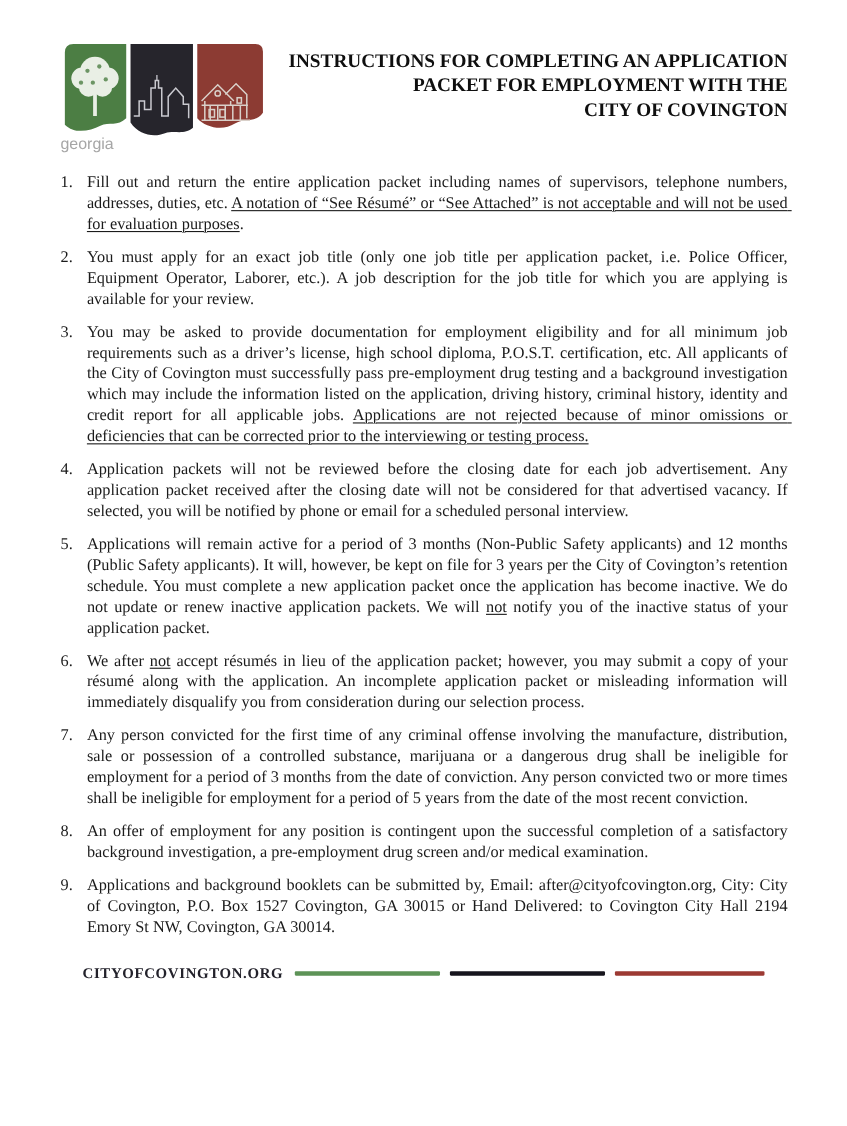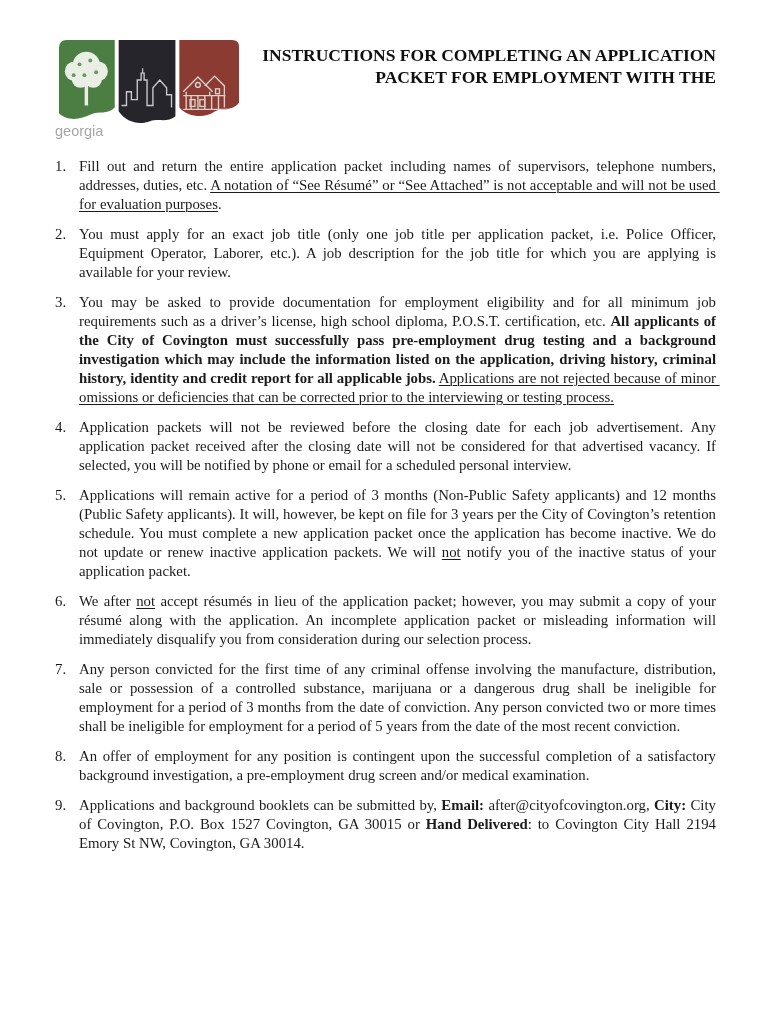--- a/index.html
+++ b/index.html
@@ -32,21 +32,21 @@
     flex:1;text-align:right;
     font-weight:bold;font-size:17.5px;line-height:22px;
     margin-top:9px;color:#0f0f0f;
   }
   
   .list{list-style:none;margin:18px 0 0 0;padding:0;}
   .item{display:flex;margin-bottom:11px;font-size:14.8px;line-height:19px;}
   .num{width:24px;flex:none;}
   .runs{flex:1;text-align:justify;}
   .runs span{white-space:pre-wrap;}
-  .b{font-weight:bold;margin-top:22px;}
+  .b{font-weight:normal;margin-top:22px;}
   .u{text-decoration:underline;text-underline-offset:2px;text-decoration-thickness:1px;}
   
   .footer{display:flex;align-items:center;margin-top:24px;padding-left:20px;}
   .site{font-weight:bold;font-size:13.5px;letter-spacing:0.6px;color:#23222b;margin-right:10px;white-space:nowrap;}
   .bar{height:4px;border-radius:1px;flex:none;}
   .bar-green{width:132px;margin-right:9px;}
   .bar-black{width:141px;margin-right:9px;}
   .bar-red{width:136px;}
 </style>
 </head>
@@ -98,20 +98,21 @@
             <rect x="163" y="55" width="4" height="5"></rect>
           </g>
         </g>
       </svg>
       <div class="logo-sub">georgia</div>
     </div>
 
     <div class="title">
       <div>INSTRUCTIONS FOR COMPLETING AN APPLICATION</div>
       <div>PACKET FOR EMPLOYMENT WITH THE</div>
+      <div>CITY OF COVINGTON</div>
     </div>
   </div>
 
   <ol class="list">
       <li class="item">
         <span class="num">1.</span>
         <div class="runs"><span>Fill out and return the entire application packet including names of supervisors, telephone numbers, addresses, duties, etc. </span><span class="u">A notation of “See Résumé” or “See Attached” is not acceptable and will not be used for evaluation purposes</span><span>.</span></div>
       </li>
       <li class="item">
         <span class="num">2.</span>
@@ -140,14 +141,20 @@
       <li class="item">
         <span class="num">8.</span>
         <div class="runs"><span>An offer of employment for any position is contingent upon the successful completion of a satisfactory background investigation, a pre-employment drug screen and/or medical examination.</span></div>
       </li>
       <li class="item">
         <span class="num">9.</span>
         <div class="runs"><span>Applications and background booklets can be submitted by, </span><span class="b">Email:</span><span> after@cityofcovington.org, </span><span class="b">City:</span><span> City of Covington, P.O. Box 1527 Covington, GA 30015 or </span><span class="b">Hand Delivered</span><span>: to Covington City Hall 2194 Emory St NW, Covington, GA 30014.</span></div>
       </li>
     </ol>
 
+  <div class="footer">
+    <span class="site">CITYOFCOVINGTON.ORG</span>
+    <span class="bar bar-green" style="background: rgb(93, 147, 87);"></span>
+    <span class="bar bar-black" style="background: rgb(22, 21, 29);"></span>
+    <span class="bar bar-red" style="background: rgb(156, 58, 51);"></span>
+  </div>
 
 </div>
 
 </body></html>

